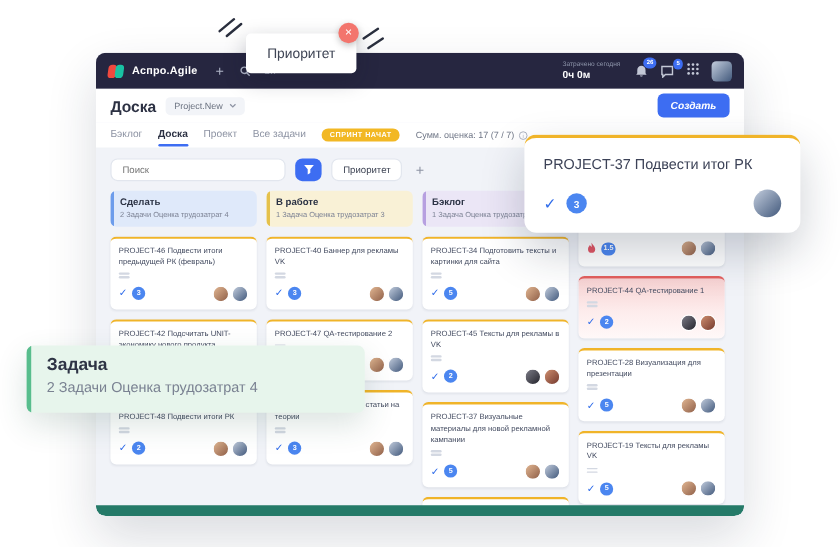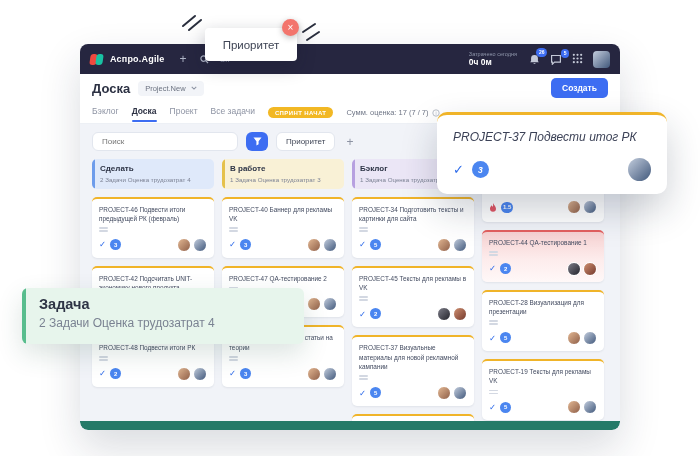--- a/index.html
+++ b/index.html
@@ -28,21 +28,21 @@
   .badge-mini{position:absolute;top:-5px;right:-7px;background:var(--accent,#3d6df2);color:#fff;
               font-size:5px;font-weight:700;padding:1px 2.5px;border-radius:5px;line-height:1.4;}
   .avatar-top{width:17px;height:17px;border-radius:4px;background:linear-gradient(135deg,#c3cddd,#41587b);flex:none;}
 
   
   .toolbar{height:28px;background:#fff;display:flex;align-items:center;padding:0 12px;gap:8px;}
   .board-title{font-size:13px;font-weight:700;color:#2c3143;}
   .project-select{display:flex;align-items:center;gap:5px;background:#f2f4f8;border-radius:4px;
                   padding:3px 7px;font-size:7.5px;color:#6b7280;cursor:pointer;}
   .create-btn{margin-left:auto;background:var(--accent,#3d6df2);color:#fff;font-size:8.5px;font-weight:700;
-              padding:5px 11px;border-radius:5px;border:none;cursor:pointer;}
+              padding:5px 11px;border-radius:5px;border:none;cursor:pointer;font-style:italic;}
 
   
   .tabsrow{height:21px;background:#fff;display:flex;align-items:center;padding:0 12px;gap:13px;border-bottom:1px solid #edf0f5;}
   .tab{font-size:8.5px;color:#8d93a3;position:relative;padding:3px 0 6px;cursor:pointer;white-space:nowrap;}
   .tab.active{color:#2c3143;font-weight:700;}
   .tab.active::after{content:"";position:absolute;left:0;right:0;bottom:0;height:2px;background:var(--accent,#3d6df2);border-radius:2px;}
   .sprint-pill{background:var(--sprint-badge,#f2b824);color:#fff;font-size:6px;font-weight:700;
                padding:2.5px 7px;border-radius:8px;letter-spacing:.4px;white-space:nowrap;}
   .summary{font-size:7.5px;color:#6f7686;display:flex;align-items:center;gap:3px;white-space:nowrap;}
 
@@ -93,21 +93,21 @@
   .tooltip{position:absolute;left:205px;top:28px;width:92px;height:33px;background:#fff;border-radius:4px;
            box-shadow:0 6px 18px rgba(20,25,40,.25);display:flex;align-items:center;justify-content:center;z-index:40;}
   .tooltip-label{font-size:11.5px;color:#3f4555;}
   .tooltip-x{position:absolute;left:282px;top:19px;width:17px;height:17px;border-radius:50%;background:#f3756d;
              color:#fff;font-size:10px;display:flex;align-items:center;justify-content:center;z-index:41;
              box-shadow:0 2px 6px rgba(0,0,0,.25);cursor:pointer;line-height:1;}
   .scribbles{position:absolute;left:175px;top:4px;z-index:39;pointer-events:none;}
 
   .popup{position:absolute;left:437px;top:112px;width:230px;box-sizing:border-box;background:#fff;border-radius:10px;
          box-shadow:0 16px 36px rgba(25,35,60,.22);z-index:35;padding:15px 16px 13px;
-         border-top:3px solid var(--card-top,#f0b429);font-style:italic;}
+         border-top:3px solid var(--card-top,#f0b429);}
   .popup-title{font-size:12px;color:#3c4257;font-weight:500;}
   .popup-foot{display:flex;align-items:center;margin-top:14px;}
   .popup-check{color:#2f6cea;font-size:13px;font-weight:700;line-height:1;}
   .popup-est{width:17px;height:17px;border-radius:50%;background:var(--estimate-badge,#4b86f0);color:#fff;
              font-size:8.5px;font-weight:700;display:flex;align-items:center;justify-content:center;margin-left:8px;}
   .popup-av{margin-left:auto;width:23px;height:23px;border-radius:50%;background:linear-gradient(135deg,#c3cddd,#41587b);}
 
   .accepted{position:absolute;left:22px;top:288px;width:282px;height:56px;box-sizing:border-box;
             background:#e7f5ec;border-radius:6px;box-shadow:0 10px 26px rgba(40,90,70,.16);z-index:30;
             padding:8px 14px 0 17px;overflow:hidden;}

